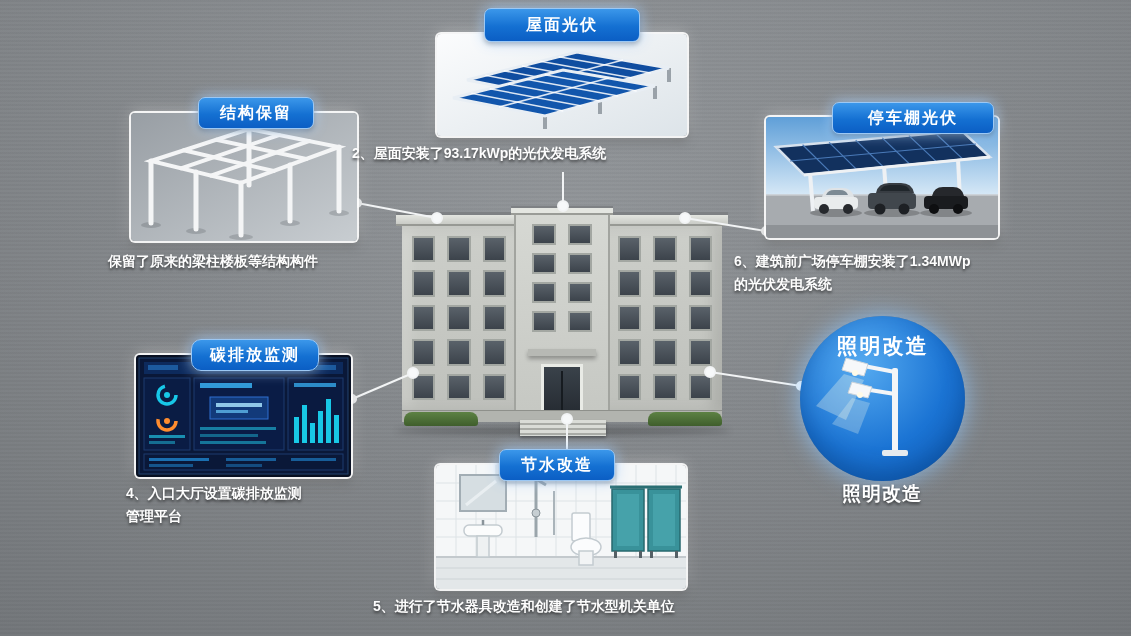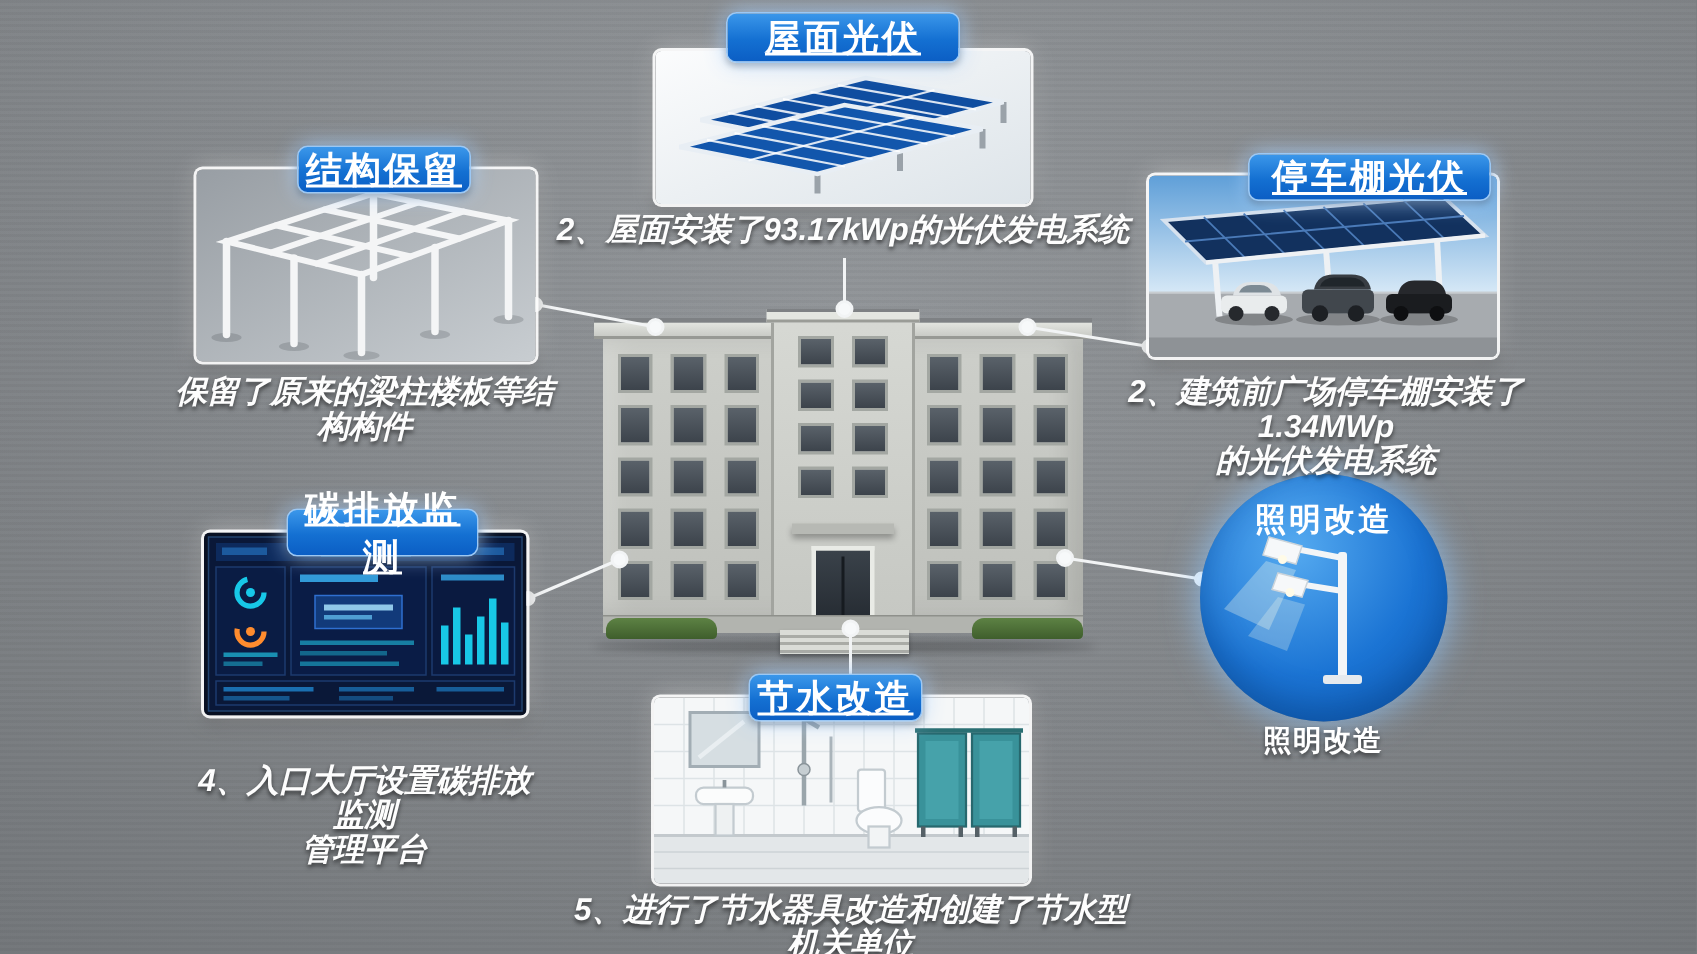--- a/index.html
+++ b/index.html
@@ -13,53 +13,53 @@
       linear-gradient(180deg,#8c9094,#82868a);
     background-color:#868a8e;
   }
 
   
   .connectors { position:absolute; left:0; top:0; z-index:3; pointer-events:none; }
 
   
   .label {
     position:absolute; z-index:5; text-align:center; color:#fff; font-weight:700;
-    font-size:24px; letter-spacing:2px; border-radius:7px;
+    font-size:16px; letter-spacing:2px; border-radius:7px;
     background:linear-gradient(180deg,#3b97ea 0%,#1470d2 55%,#0b5ec4 100%);
     border:1px solid #9cc8f4;
     box-shadow:0 0 14px rgba(170,210,255,.85), 0 2px 5px rgba(0,0,0,.35);
-    display:flex; align-items:center; justify-content:center;text-decoration:underline;
+    display:flex; align-items:center; justify-content:center;
   }
   .lbl-roof      { left:484px; top:8px;   width:156px; height:34px; }
   .lbl-structure { left:198px; top:97px;  width:116px; height:32px; }
   .lbl-carport   { left:832px; top:102px; width:162px; height:32px; }
-  .lbl-carbon    { left:191px; top:339px; width:128px; height:32px; }
+  .lbl-carbon    { left:191px; top:339px; width:128px; height:32px;border-radius:10px; }
   .lbl-water     { left:499px; top:449px; width:116px; height:32px; }
 
   
   .shot {
     position:absolute; z-index:4; border-radius:4px; overflow:hidden;
     box-shadow:0 0 0 2px rgba(255,255,255,.9), 0 0 16px rgba(255,255,255,.45), 0 5px 12px rgba(0,0,0,.35);
   }
   .shot svg { display:block; width:100%; height:100%; }
   .shot-roof      { left:437px; top:34px;  width:250px; height:102px; }
   .shot-structure { left:131px; top:113px; width:226px; height:128px; }
   .shot-carport   { left:766px; top:117px; width:232px; height:121px; }
   .shot-carbon    { left:136px; top:355px; width:215px; height:122px; }
   .shot-water     { left:436px; top:465px; width:250px; height:124px; }
 
   
   .caption {
-    position:absolute; z-index:5; color:#fdfdfd; font-weight:700; font-size:21px;
-    line-height:23px; text-align:center; text-shadow:0 2px 3px rgba(0,0,0,.55);font-style:italic;
+    position:absolute; z-index:5; color:#fdfdfd; font-weight:700; font-size:14px;
+    line-height:23px; text-shadow:0 2px 3px rgba(0,0,0,.55);
   }
   .cap-roof      { left:352px; top:142px; width:420px; }
   .cap-structure { left:108px; top:250px; width:270px; }
   .cap-carport   { left:734px; top:250px; width:300px; }
-  .cap-carbon    { left:126px; top:482px; width:234px;margin-top:27px; }
+  .cap-carbon    { left:126px; top:482px; width:234px; }
   .cap-water     { left:373px; top:595px; width:388px; }
   .cap-lighting  { left:742px; top:505px; width:280px; }
 
   
   .light-circle {
     position:absolute; z-index:4; left:800px; top:316px; width:165px; height:165px;
     border-radius:50%;
     background:radial-gradient(circle at 38% 30%, #55aaf0 0%, #1b74d4 55%, #0c5ab6 100%);
     box-shadow:0 0 24px rgba(145,200,255,.8), inset 0 -10px 22px rgba(0,40,90,.3);
   }
@@ -338,21 +338,21 @@
         <path d="M89.7,23.1 L117.7,50.3"></path>
           <path d="M116.3,20.9 L144.3,47.7"></path>
         <path d="M142.9,18.6 L170.9,45.1"></path>
           <path d="M169.4,16.3 L197.4,42.6"></path>
         <path d="M24,44 L210,27"></path>
       </g>
       <line x1="38" y1="58" x2="224" y2="40" stroke="#eef1f4" stroke-width="3"></line>
     </svg>
   </div>
   <div class="caption cap-carport">
-    <div>2、建筑前广场停车棚安装了1.34MWp</div>
+    <div>6、建筑前广场停车棚安装了1.34MWp</div>
     <div>的光伏发电系统</div>
   </div>
 
   <div class="label lbl-carbon">碳排放监测</div>
   <div class="shot shot-carbon">
     <svg viewBox="0 0 215 122" preserveAspectRatio="none">
       <rect width="215" height="122" fill="#081022"></rect>
       <rect x="3" y="3" width="209" height="116" fill="#0a1838" stroke="#22436e" stroke-width="1"></rect>
       <rect x="8" y="7" width="199" height="12" fill="#0d2a5c"></rect>
       <rect x="78" y="10" width="60" height="6" fill="#37a6e8" opacity=".85"></rect>

